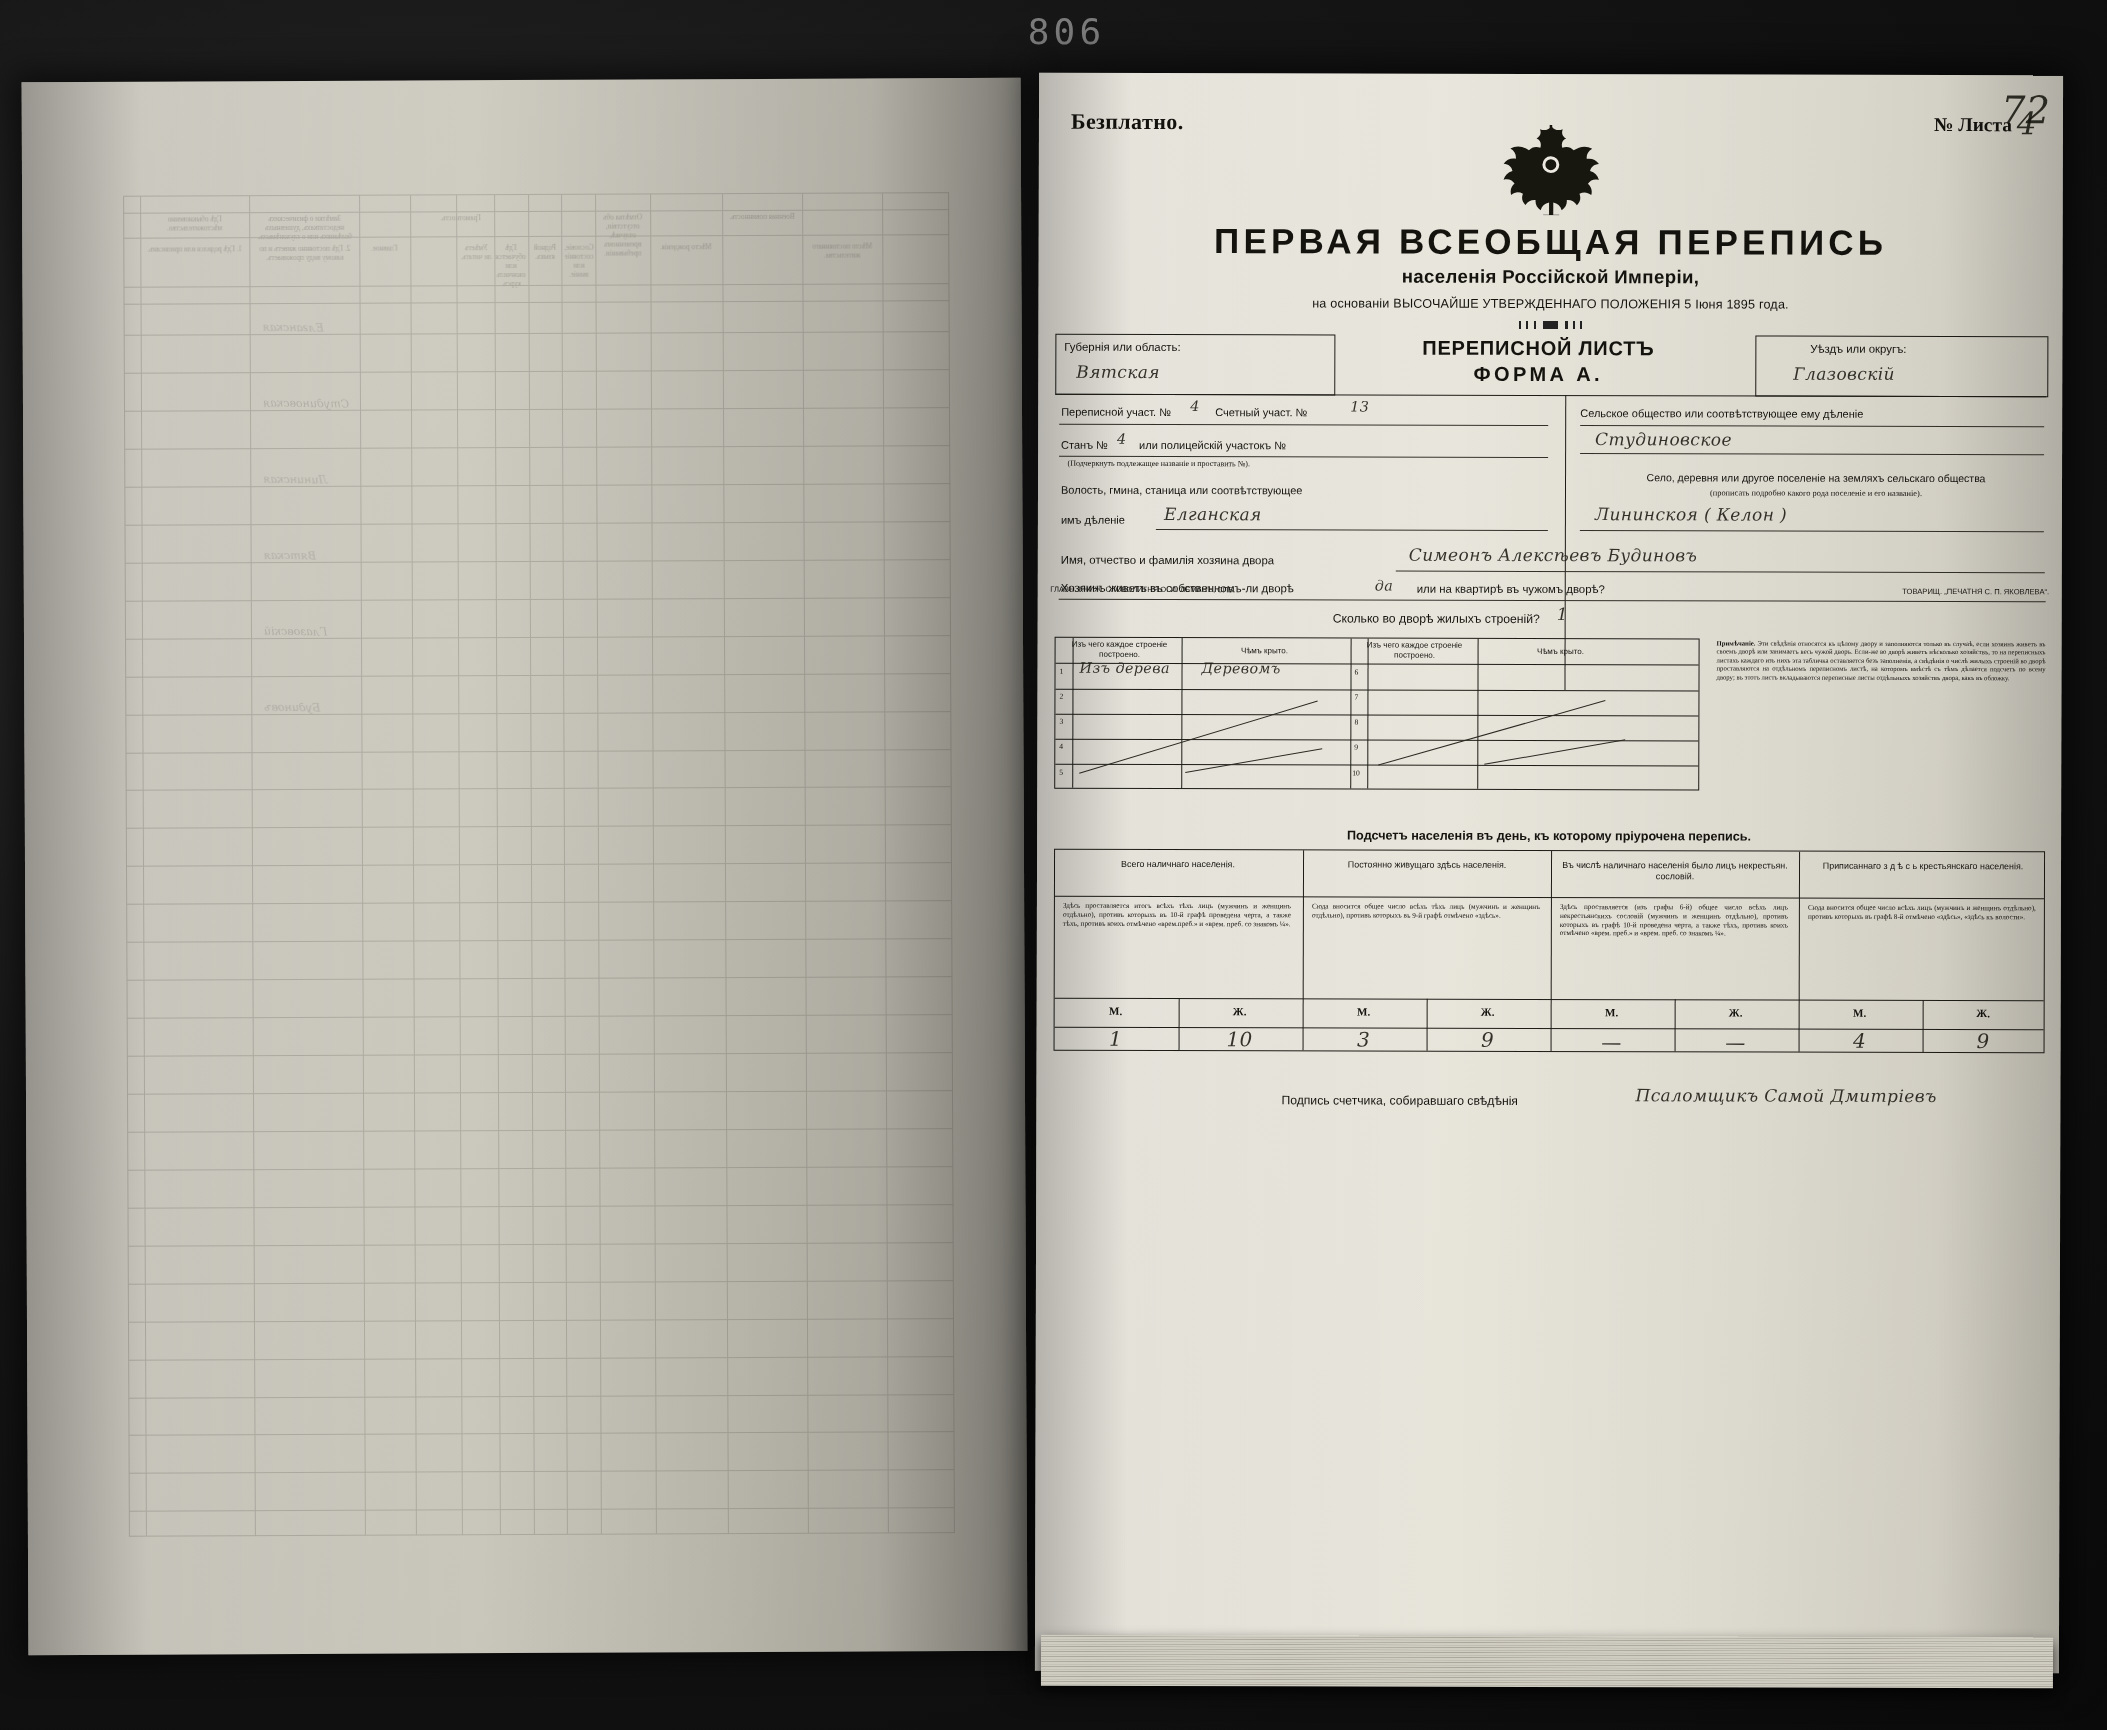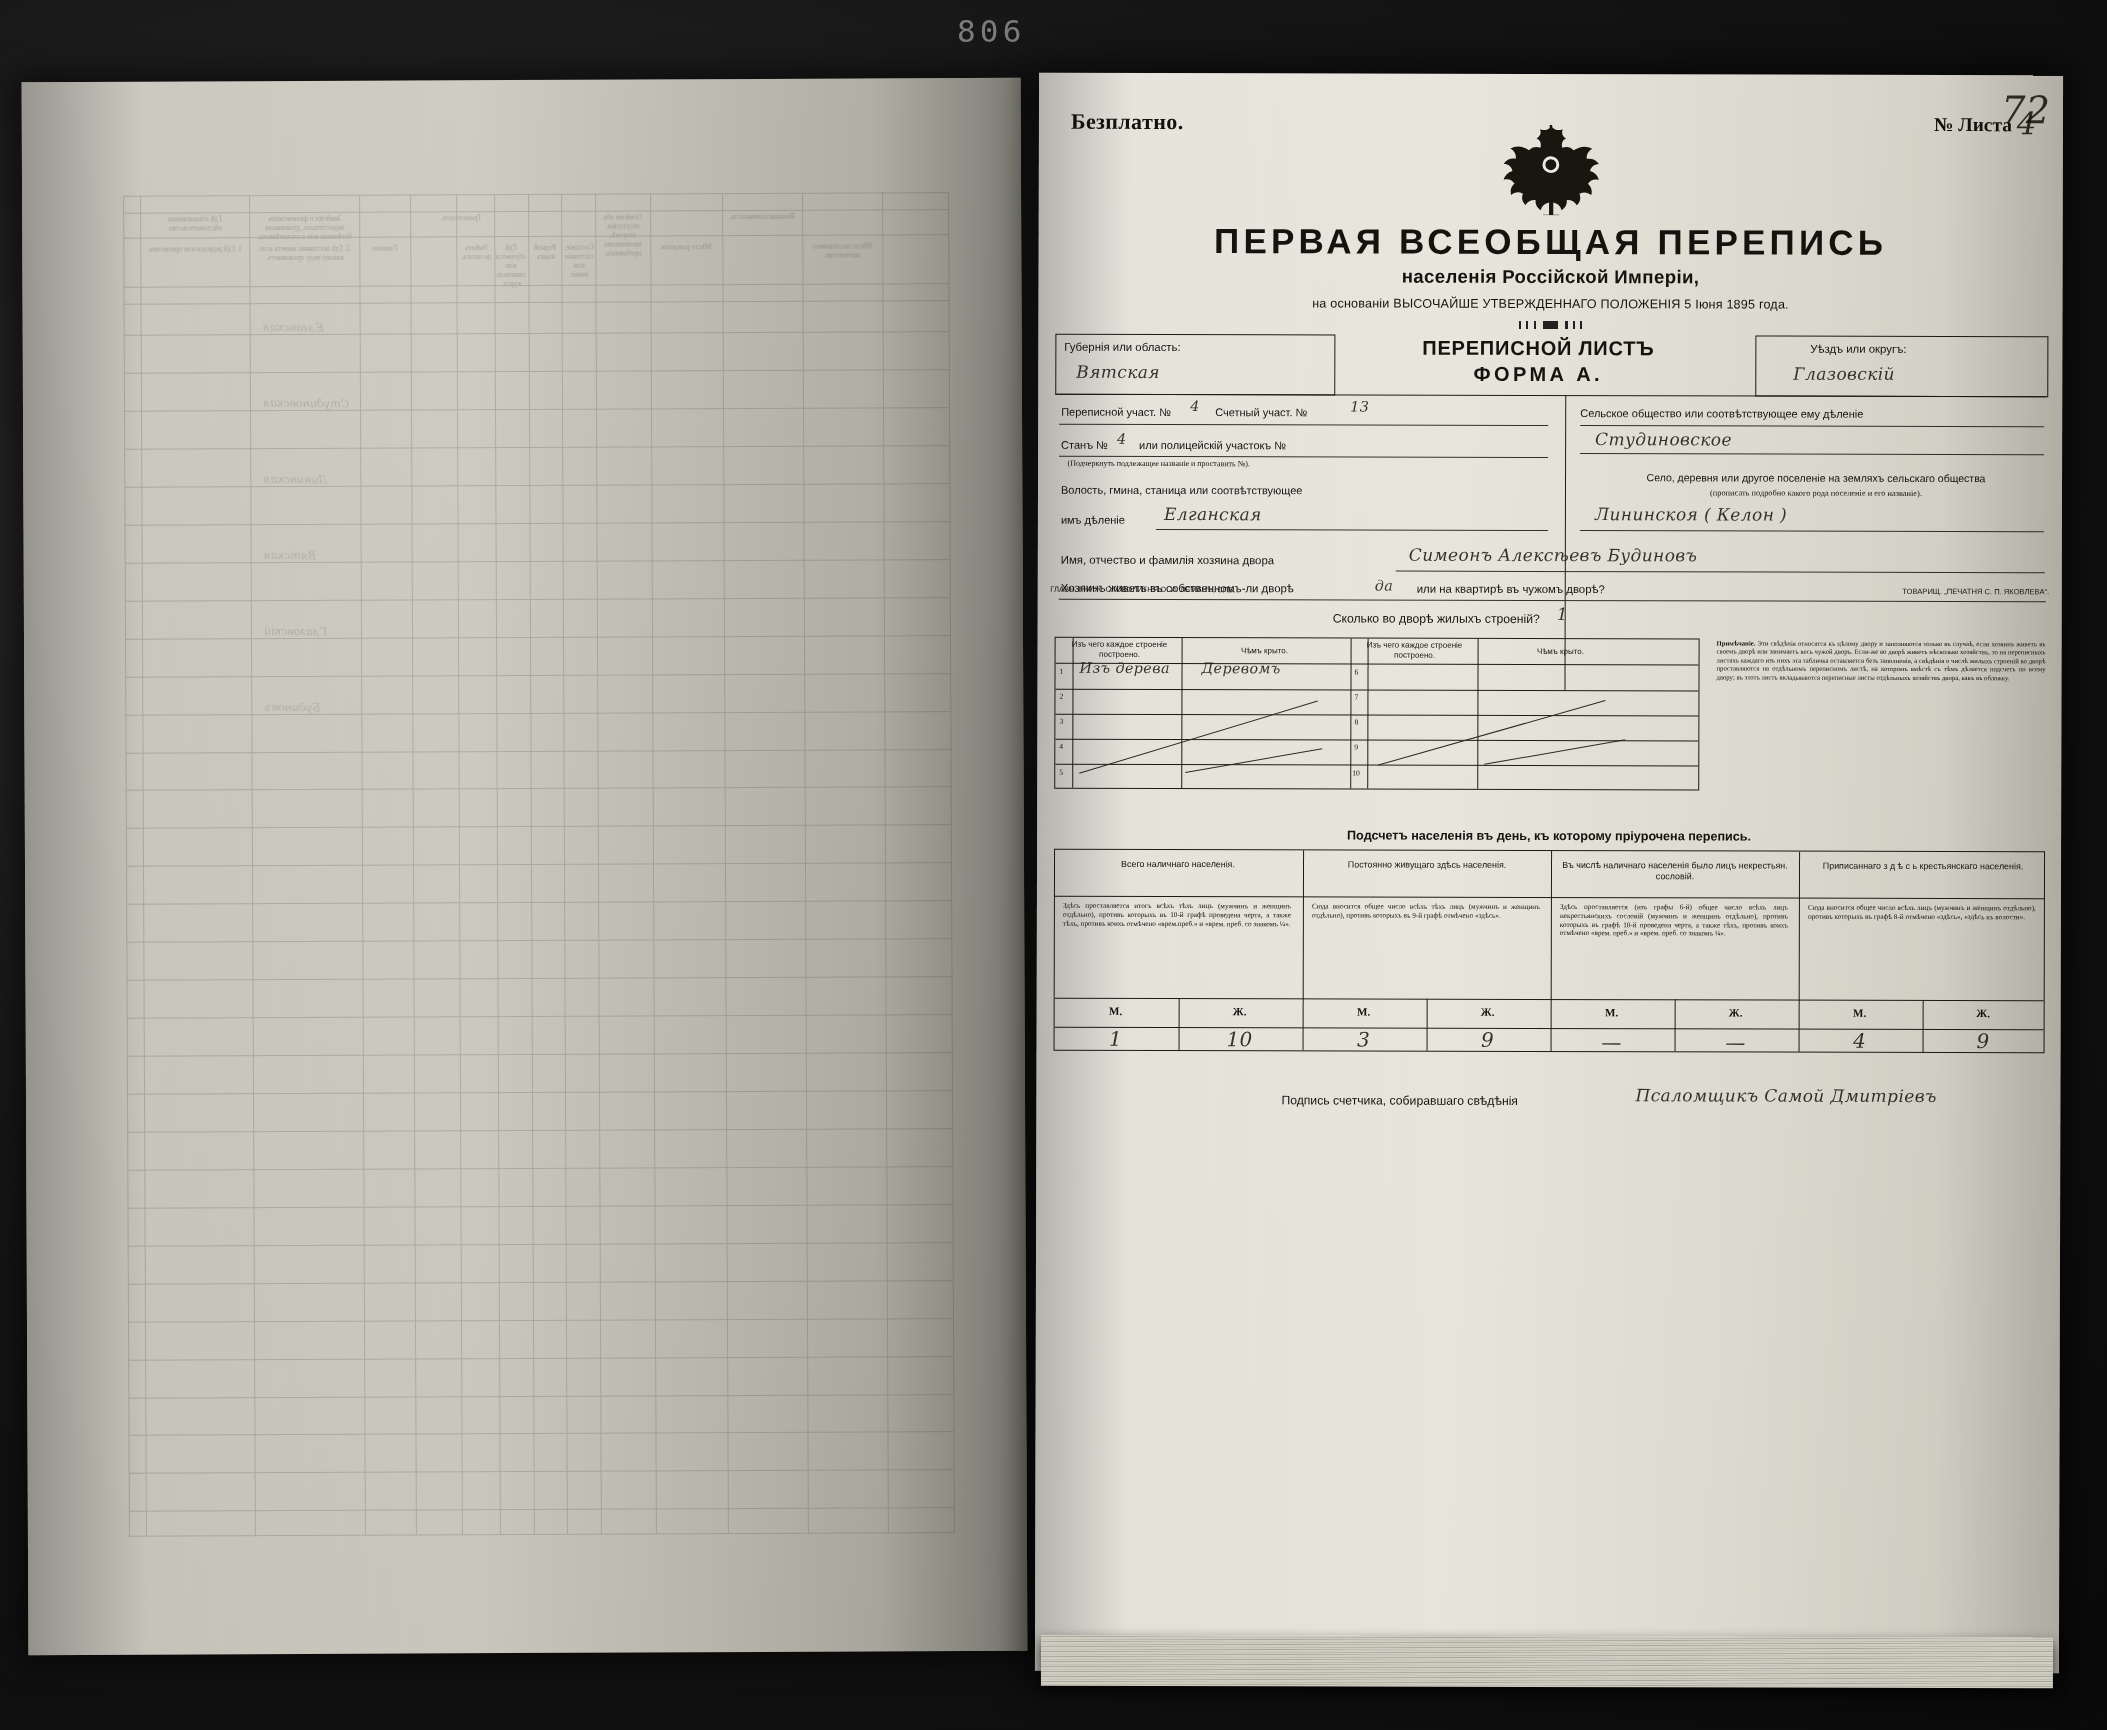--- a/index.html
+++ b/index.html
@@ -67,22 +67,22 @@
     position:absolute;left:1041px;top:1636px;width:1012px;height:51px;
     background:repeating-linear-gradient(180deg,#cfccc1 0px,#cfccc1 1.3px,#a9a599 1.7px,#cfccc1 2.5px);
     box-shadow:0 5.9px 12.6px rgba(0,0,0,.7);
     transform:rotate(0.15deg);
   }
   
   #frame-number{
     position:absolute;left:957px;top:0px;width:219px;height:63px;
     color:#cfcfcf;
     font-family:"DejaVu Sans Mono", monospace;
-    font-size:31px;letter-spacing:4.2px;
-    line-height:63px;
+    font-size:36px;letter-spacing:4.2px;
+    text-align:center;line-height:63px;
     opacity:.55;
   }
   
   .form{position:absolute;left:0;top:0;width:1024px;height:1598px;color:#16150f;}
   .ink{color:#14130e;}
   .hand{
     font-family:"DejaVu Serif", serif;
     font-style:italic;
     color:#1b1a12;
     opacity:.88;

